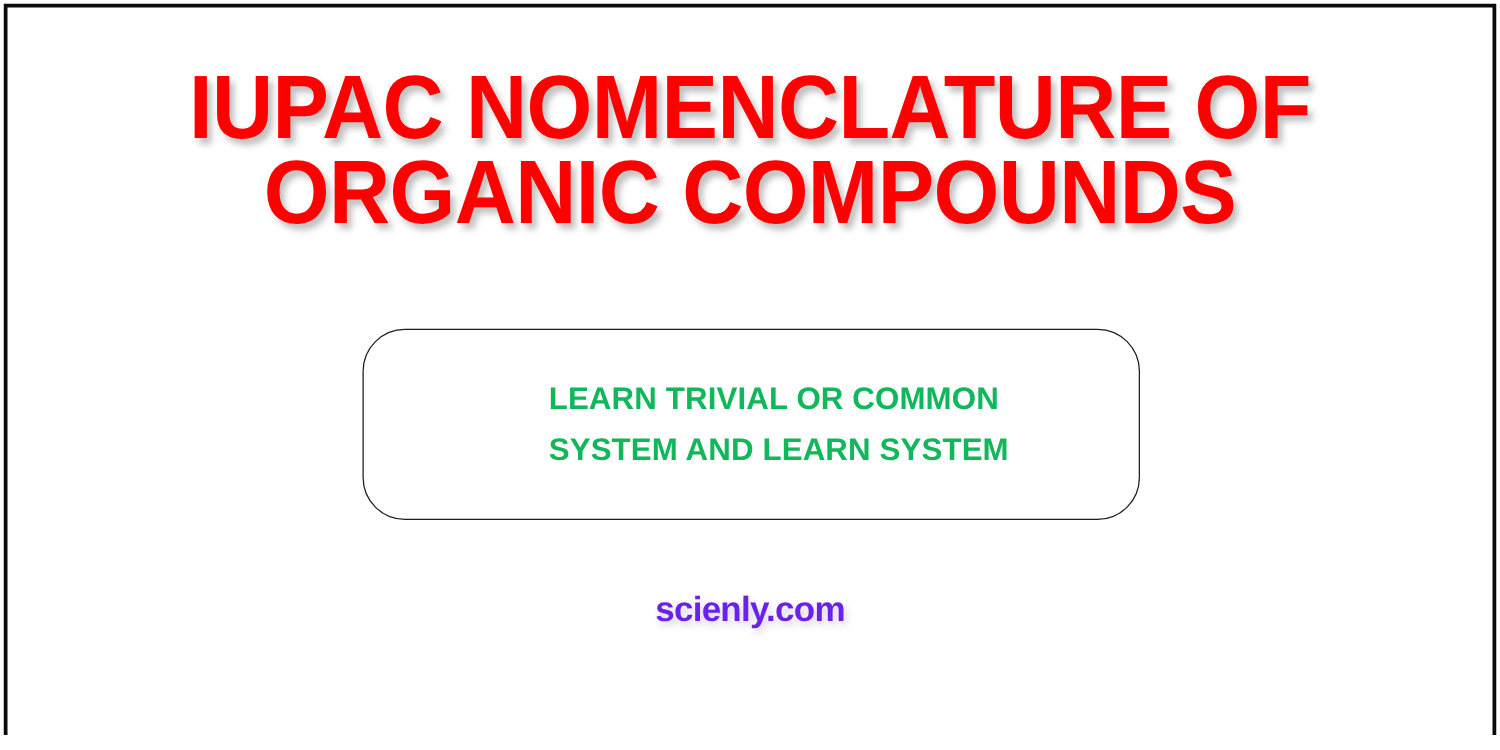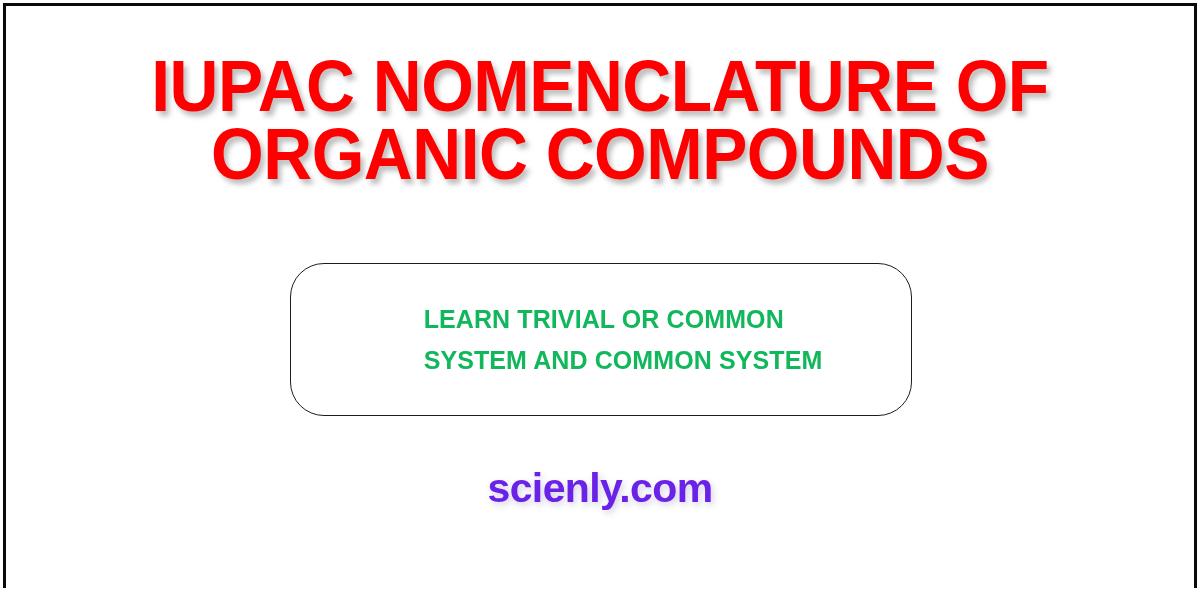--- a/index.html
+++ b/index.html
@@ -91,21 +91,21 @@
   
   .site-url {
     position: absolute;
     left: 0;
     top: 464px;
     width: 1200px;
     text-align: center;
     color: #6a21e8;
     font-family: "Liberation Sans", sans-serif;
     font-weight: bold;
-    font-size: 41px;
+    font-size: 28px;
     line-height: 48px;
     letter-spacing: -0.6px;
     text-shadow: 2px 3px 6px rgba(160,150,190,0.45);
     white-space: nowrap;
   }
 </style>
 </head>
 <body>
 
 <div id="canvas">
@@ -115,20 +115,20 @@
   <div class="inner">
 
     <div class="headline">
       <span class="l1">IUPAC NOMENCLATURE OF</span>
       <span class="l2">ORGANIC COMPOUNDS</span>
     </div>
 
     <div class="subtitle-box">
       <div class="subtitle-text">
         <span>LEARN TRIVIAL OR COMMON</span>
-        <span>SYSTEM AND COMMON SYSTEM</span>
+        <span>SYSTEM AND LEARN SYSTEM</span>
       </div>
     </div>
 
     <div class="site-url">scienly.com</div>
 
   </div>
 </div>
 
 </body></html>

